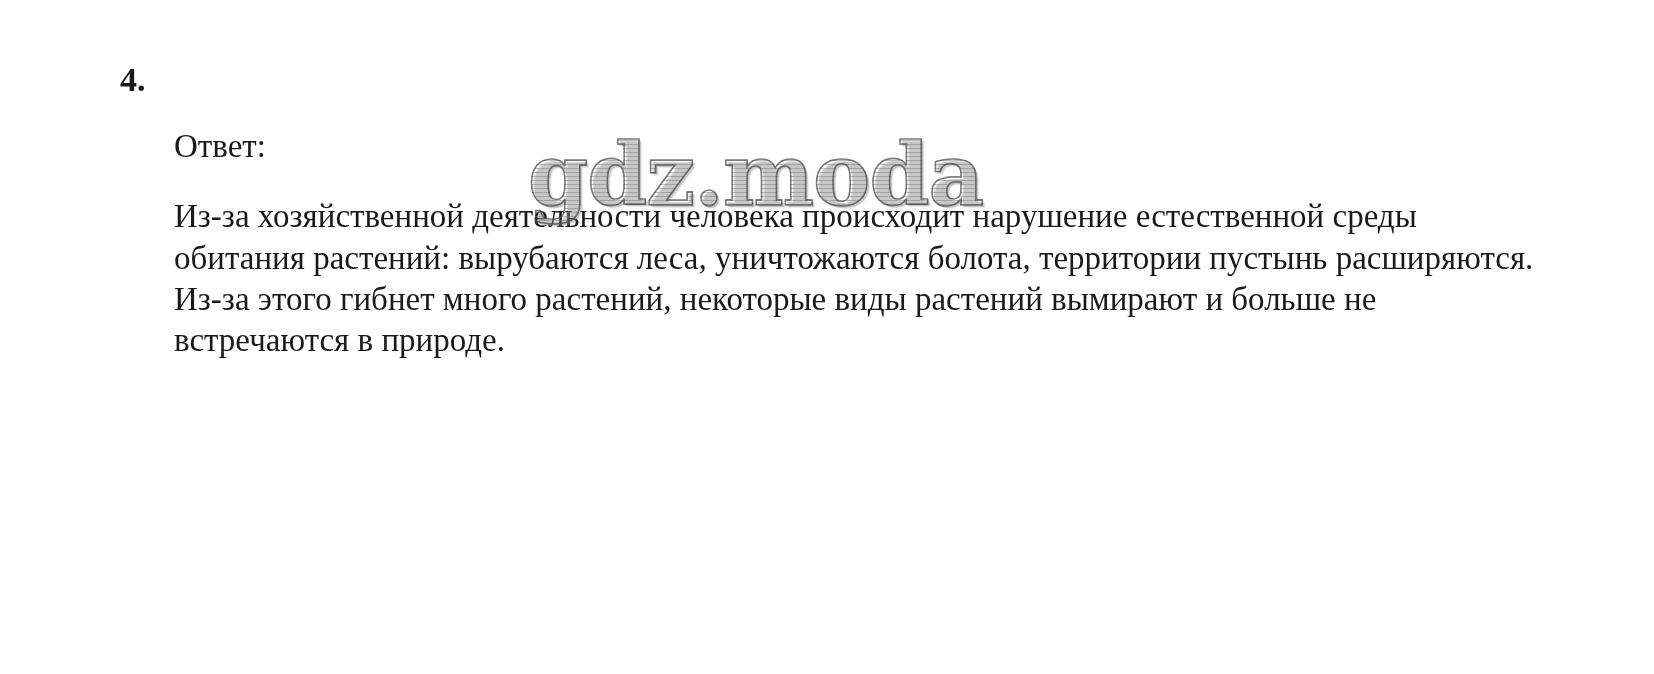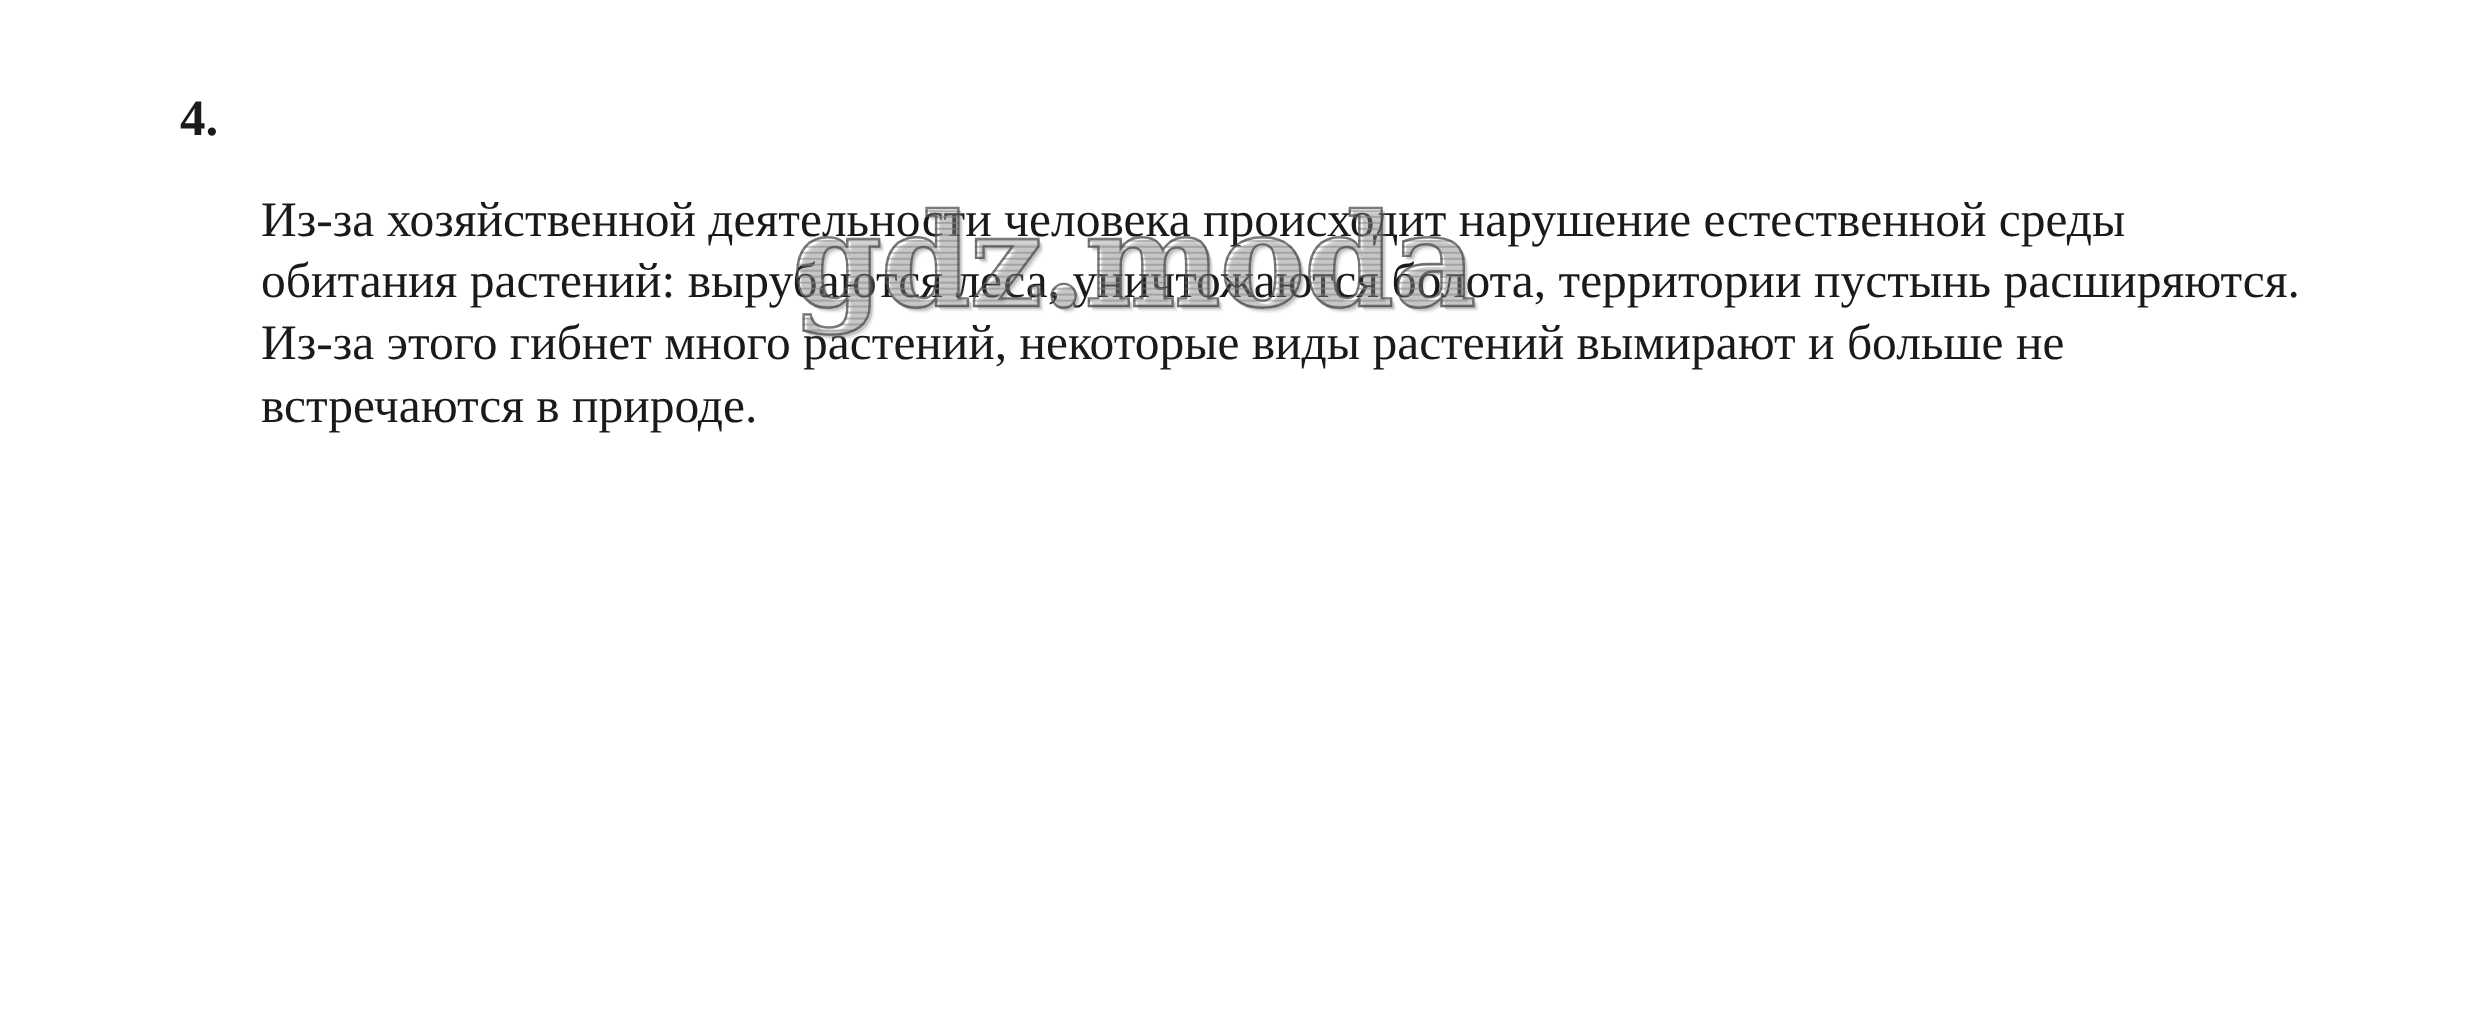--- a/index.html
+++ b/index.html
@@ -88,20 +88,21 @@
 </head>
 <body>
 
 <div class="page">
 
   <div class="question-row">
     <span class="q-number">4.</span>
   </div>
 
   <div class="answer-block">
+    <div class="answer-label">Ответ:</div>
     <div class="answer-body">
       <p>Из-за хозяйственной деятельности человека происходит нарушение естественной среды обитания растений: вырубаются леса, уничтожаются болота, территории пустынь расширяются. Из-за этого гибнет много растений, некоторые виды растений вымирают и больше не встречаются в природе.</p>
     </div>
   </div>
 
   <div class="watermark">gdz.moda</div>
 
 </div>
 
 </body></html>

